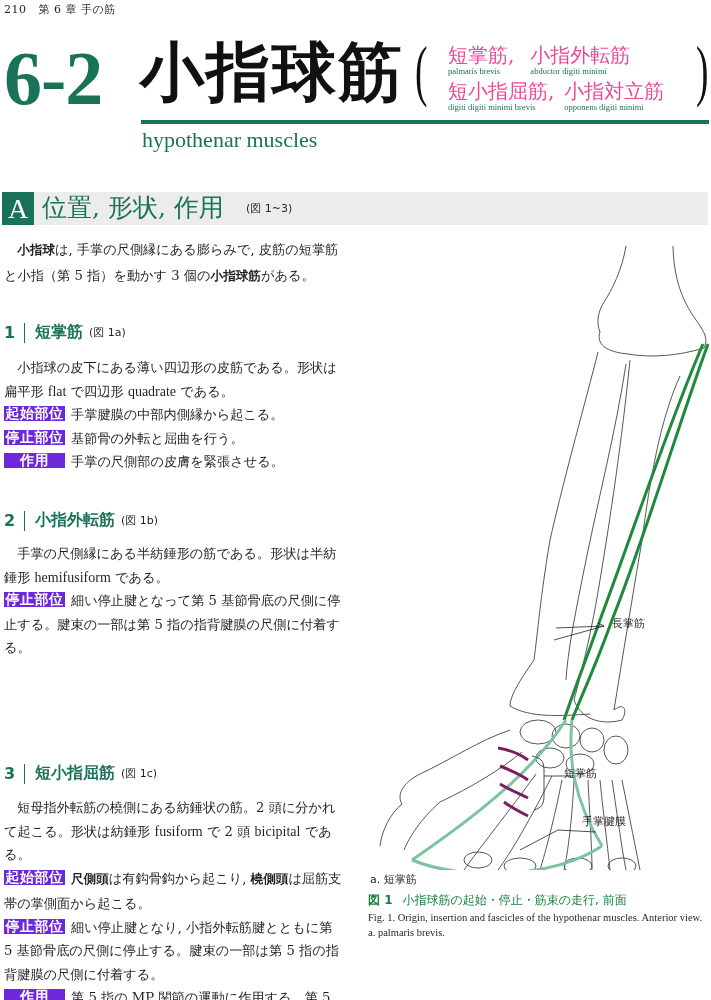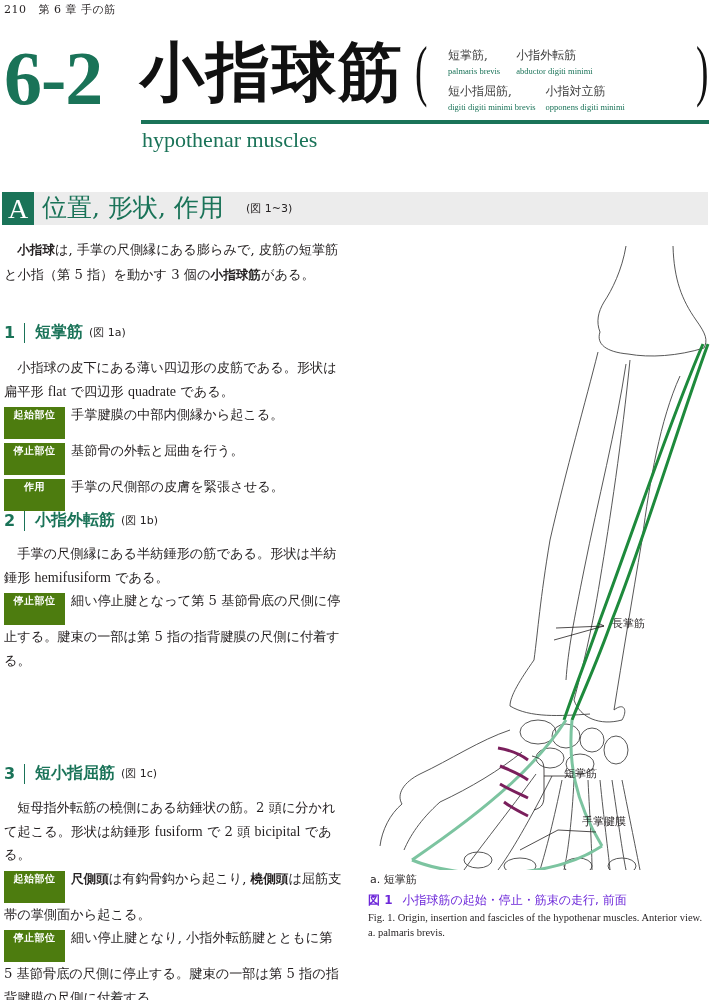--- a/index.html
+++ b/index.html
@@ -13,49 +13,49 @@
   .chapter-title { position: absolute; left: 140px; top: 40px; font-family: "DejaVu Serif", serif; font-size: 64px; font-weight: bold; color: #111; line-height: 1; letter-spacing: 2px; }
 
   .paren-block { position: absolute; left: 418px; top: 42px; width: 290px; height: 72px; }
   .paren { position: absolute; top: -6px; font-size: 68px; line-height: 1; font-family: "Liberation Serif", serif; color: #111; transform: scaleX(0.55); }
   .paren.l { left: -8px; }
   .paren.r { right: -6px; }
   .sub-row { position: absolute; left: 30px; display: flex; gap: 16px; }
   .sub-row.r1 { top: 2px; }
   .sub-row.r2 { top: 38px; gap: 10px; }
   .sub-item { display: flex; flex-direction: column; }
-  .sub-item .jp { font-size: 12px; line-height: 22px; color: #404040; white-space: nowrap; }
+  .sub-item .jp { font-size: 20px; line-height: 22px; color: #ec4899; white-space: nowrap; }
   .sub-item .en { font-family: "Liberation Serif", serif; font-size: 8.5px; line-height: 10px; color: #1a7358; white-space: nowrap; }
 
   .title-rule { position: absolute; left: 141px; top: 120px; width: 568px; height: 4px; background: #1a7358; }
   .en-title { position: absolute; left: 142px; top: 127px; font-family: "Liberation Serif", serif; font-size: 22px; color: #1a7358; }
 
   .section-bar { position: absolute; left: 2px; top: 192px; width: 706px; height: 33px; background: #ececec; }
   .section-letter { position: absolute; left: 2px; top: 192px; width: 32px; height: 33px; background: #1a7358; color: #fff; font-family: "Liberation Serif", serif; font-size: 28px; text-align: center; line-height: 33px; }
   .section-title { position: absolute; left: 42px; top: 193px; font-size: 25px; color: #1a7358; line-height: 30px; }
   .section-ref { position: absolute; left: 246px; top: 201px; font-family: "DejaVu Sans", sans-serif; font-size: 11px; color: #231f20; }
 
   .col { position: absolute; left: 4px; width: 338px; font-size: 13.2px; line-height: 23.5px; color: #231f20; }
   .col p { text-indent: 1em; }
-  .col b { font-family: Liberation Sans, sans-serif; font-weight: bold; font-size: 12.6px; }
+  .col b { font-family: Liberation Mono, monospace; font-weight: bold; font-size: 12.6px; }
   .latin { font-family: "Liberation Serif", serif; font-size: 14px; }
 
   .sub-head { position: absolute; left: 4px; display: flex; align-items: center; }
   .sub-head .num { font-family: "DejaVu Sans", sans-serif; font-weight: bold; font-size: 16px; color: #1a7358; width: 16px; }
   .sub-head .bar { width: 1px; height: 20px; background: #1a7358; margin: 0 10px 0 4px; }
   .sub-head .name { font-family: "DejaVu Sans", sans-serif; font-weight: bold; font-size: 16px; color: #1a7358; }
   .sub-head .ref { font-family: "DejaVu Sans", sans-serif; font-size: 11px; color: #231f20; margin-left: 6px; }
 
-  .tag { display: inline-block; width: 61px; height: 32px; background: #4d7c0f; color: #fff; font-family: "DejaVu Sans", sans-serif; font-weight: bold; font-size: 10px; line-height: 15px; text-align: center; margin-right: 6px; vertical-align: 1px; letter-spacing: 0.5px; }
+  .tag { display: inline-block; width: 61px; height: 15px; background: #6d28d9; color: #fff; font-family: "DejaVu Sans", sans-serif; font-weight: bold; font-size: 14px; line-height: 15px; text-align: center; margin-right: 6px; vertical-align: 1px; letter-spacing: 0.5px; }
 
   .figure { position: absolute; left: 360px; top: 240px; width: 351px; height: 630px; }
   .fig-label { position: absolute; font-family: "DejaVu Sans", sans-serif; font-size: 11px; color: #231f20; }
 
   .cap-sub { position: absolute; left: 370px; top: 872px; font-family: "DejaVu Sans", sans-serif; font-size: 11px; color: #231f20; }
-  .cap-title { position: absolute; left: 368px; top: 892px; font-family: "DejaVu Sans", sans-serif; font-size: 12px; color: #6d28d9; }
+  .cap-title { position: absolute; left: 368px; top: 892px; font-family: "DejaVu Sans", sans-serif; font-size: 12px; color: #15803d; }
   .cap-title .figno { font-weight: bold; margin-right: 10px; }
   .cap-en { position: absolute; left: 368px; top: 910px; width: 340px; font-family: "Liberation Serif", serif; font-size: 10.5px; line-height: 15px; color: #231f20; }
 </style>
 </head>
 <body>
 
 <div class="running-head">
   <span class="pg">210</span>
   <span>第 6 章 手の筋</span>
 </div>

